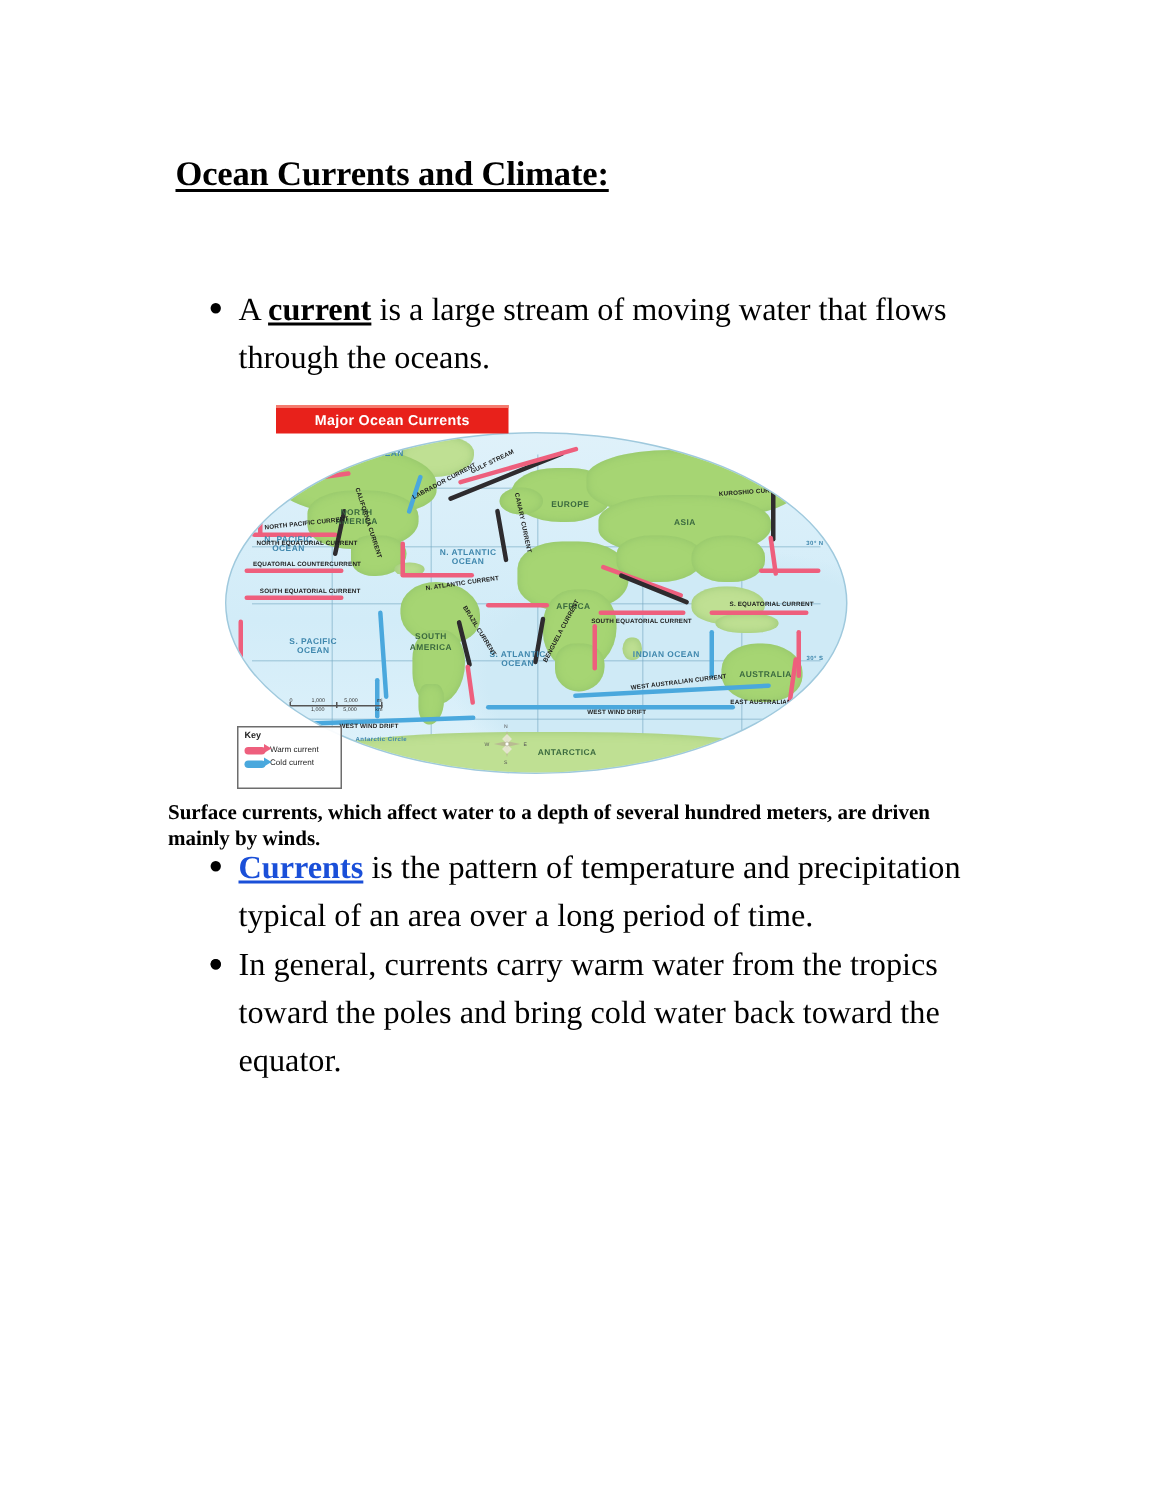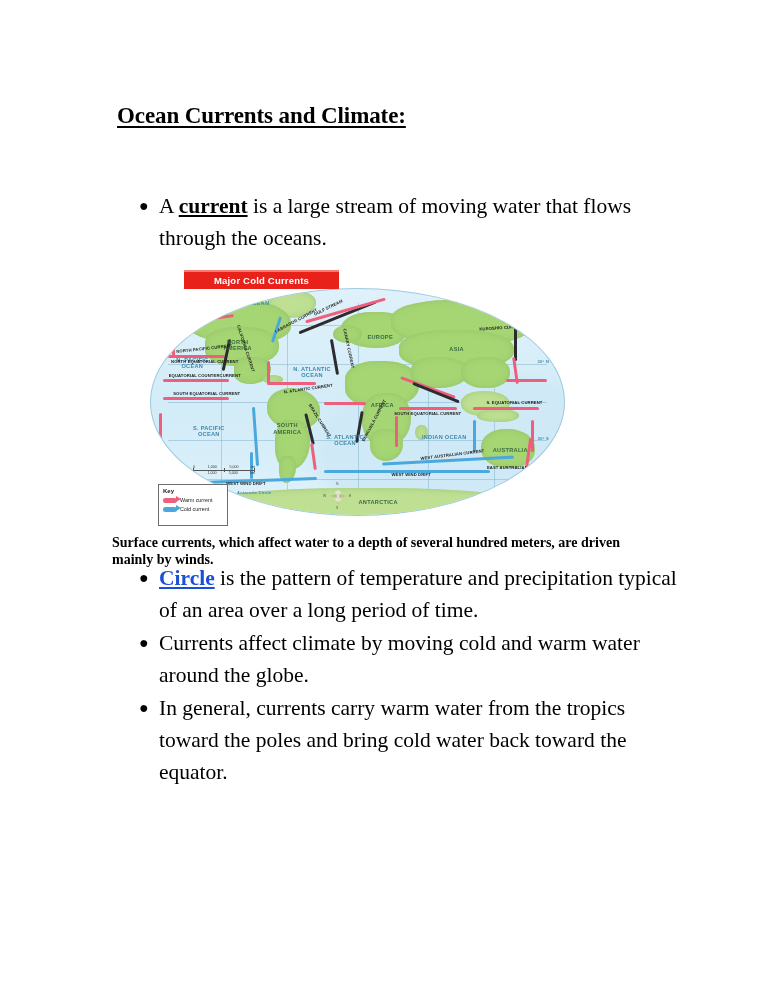--- a/index.html
+++ b/index.html
@@ -281,21 +281,21 @@
 
 
   <div class="bullets-top">
     <div class="bullet">
       <span class="dot">●</span><span>A </span><span class="term-bold">current</span><span> is a large stream of moving water that flows through the oceans.</span>
     </div>
   </div>
 
   <div class="figure">
 
-    <div class="map-banner">Major Cold Currents</div>
+    <div class="map-banner">Major Ocean Currents</div>
 
     <div class="map-frame">
       <div class="map-globe">
 
         <div class="grid-line grid-h" style="top:16%;"></div>
         <div class="grid-line grid-h" style="top:33%;"></div>
         <div class="grid-line grid-h" style="top:50%;"></div>
         <div class="grid-line grid-h" style="top:67%;"></div>
         <div class="grid-line grid-h" style="top:84%;"></div>
         <div class="grid-line grid-v" style="left:17%;"></div>
@@ -470,23 +470,23 @@
         </div>
       </div>
 
     </div>
   </div>
 
   <p class="figure-caption">Surface currents, which affect water to a depth of several hundred meters, are driven mainly by winds.</p>
 
   <div class="bullets-bottom">
     <div class="bullet">
-      <span class="dot">●</span><span class="term-link">Circle</span><span> is the pattern of temperature and precipitation typical of an area over a long period of time.</span>
+      <span class="dot">●</span><span class="term-link">Currents</span><span> is the pattern of temperature and precipitation typical of an area over a long period of time.</span>
     </div>
     <div class="bullet">
-      <span class="dot">●</span><span>Currents affect climate by moving cold and warm water around the globe.</span>
+      <span class="dot">●</span>
     </div>
     <div class="bullet">
       <span class="dot">●</span><span>In general, currents carry warm water from the tropics toward the poles and bring cold water back toward the equator.</span>
     </div>
   </div>
 
 </div>
 
 </body></html>

